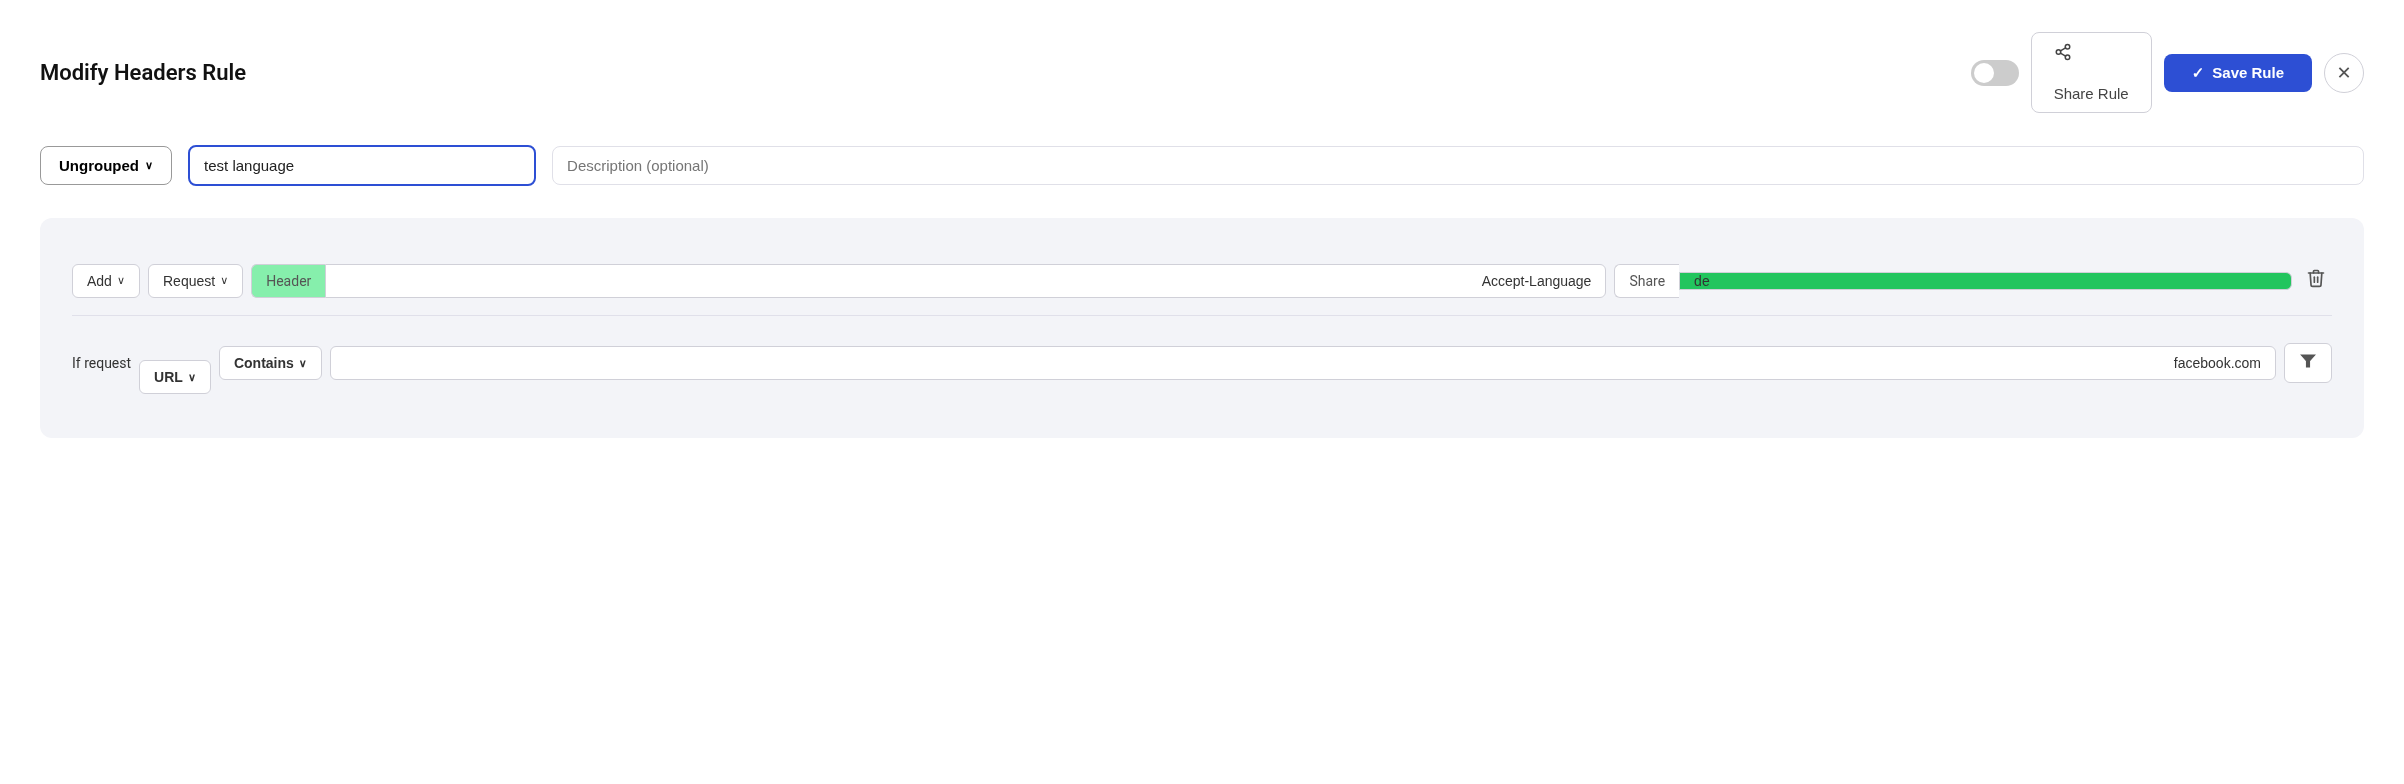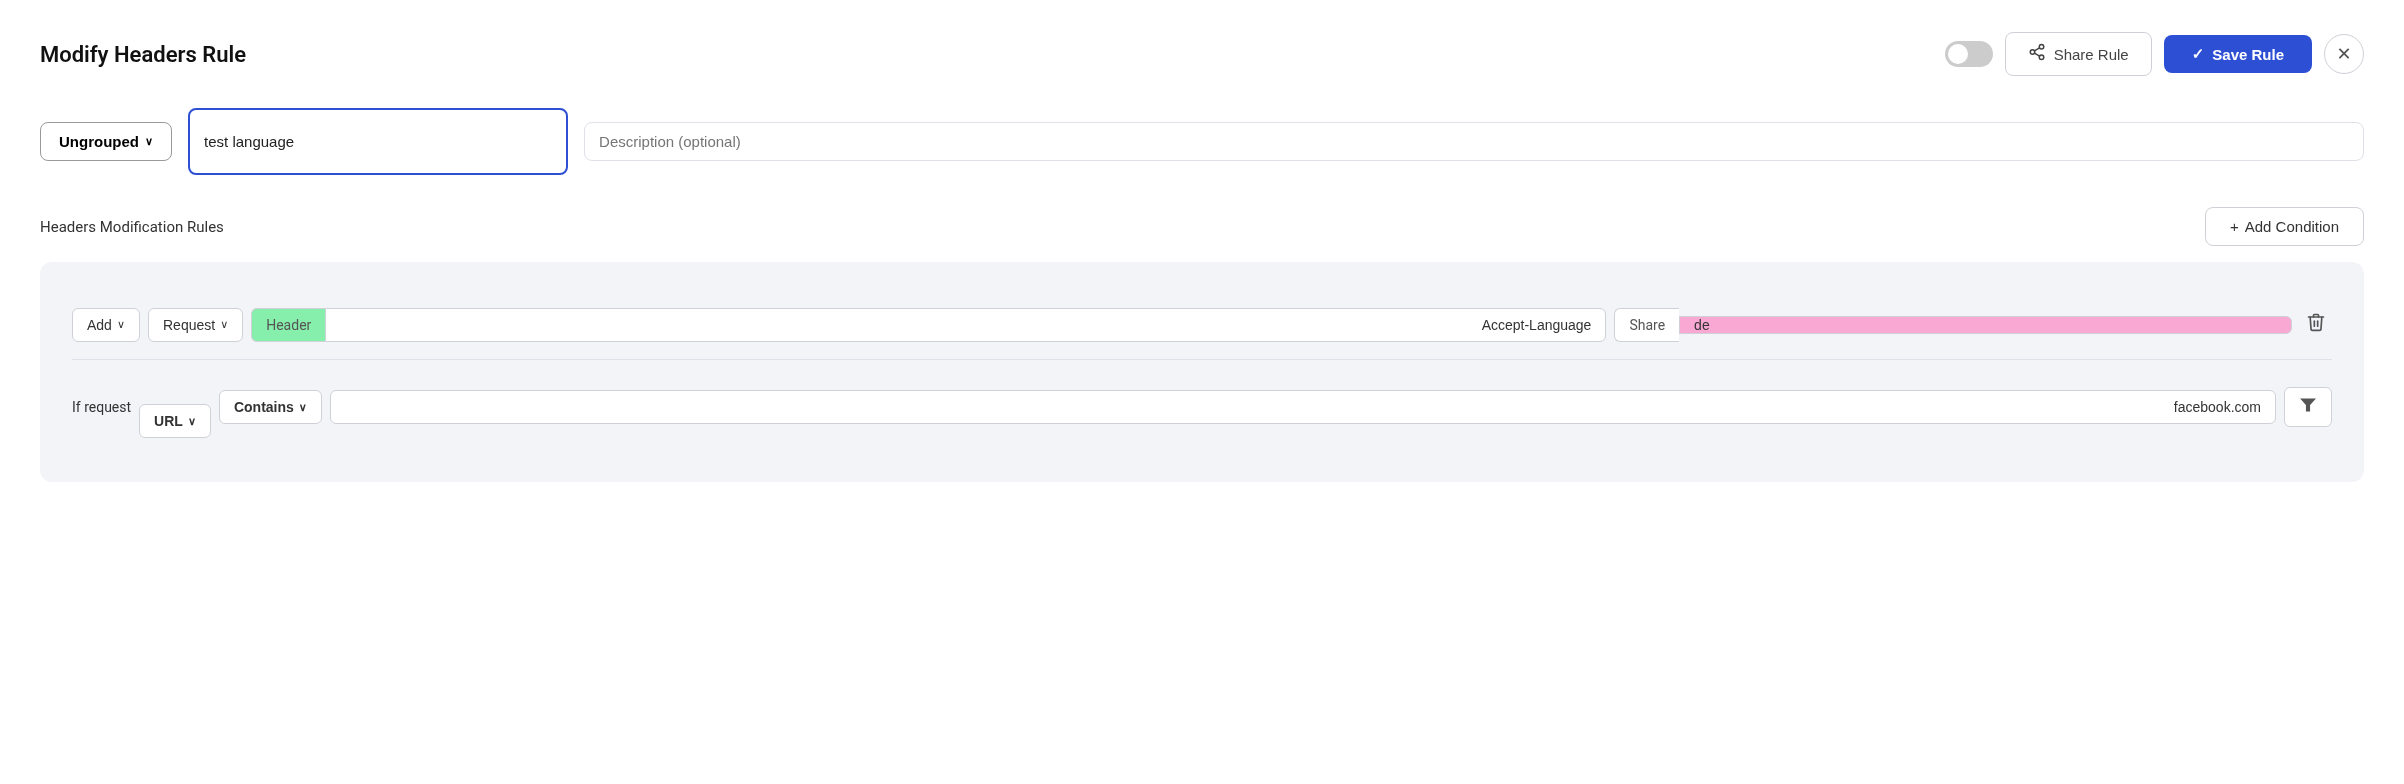--- a/index.html
+++ b/index.html
@@ -46,30 +46,31 @@
       position: absolute;
       top: 3px;
       left: 3px;
       width: 20px;
       height: 20px;
       background: #fff;
       border-radius: 50%;
     }
     .share-rule-btn {
       display: flex;
-      align-items: center;
-      gap: 8px;
+      align-items: flex-start;
+      gap: 20px;
       padding: 10px 22px;
       border: 1.5px solid #d0d0d8;
       border-radius: 8px;
       background: #fff;
       color: #444;
       font-size: 15px;
       cursor: pointer;
       font-weight: 500;
+      flex-direction: column;
     }
     .save-rule-btn {
       display: flex;
       align-items: center;
       gap: 8px;
       padding: 10px 28px;
       border: none;
       border-radius: 8px;
       background: #2d4fd4;
       color: #fff;
@@ -104,22 +105,22 @@
       padding: 10px 18px;
       border: 1.5px solid #999;
       border-radius: 8px;
       background: #fff;
       font-size: 15px;
       font-weight: 700;
       cursor: pointer;
       white-space: nowrap;
     }
     .rule-name-input {
-      width: 380px;
-      padding: 23px 14px;
+      width: 348px;
+      padding: 10px 14px;
       border: 2px solid #2d4fd4;
       border-radius: 8px;
       font-size: 15px;
       color: #222;
       outline: none;
     }
     .description-input {
       flex: 1;
       padding: 10px 14px;
       border: 1.5px solid #e0e0e8;
@@ -220,21 +221,21 @@
       border-right: none;
       white-space: nowrap;
     }
     .value-input {
       flex: 1;
       padding: 0 14px;
       border: 1.5px solid #d0d0d8;
       border-radius: 0 6px 6px 0;
       font-size: 14px;
       color: #333;
-      background: #f9a8d4;
+      background: #22c55e;
       outline: none;
       min-width: 60px;
       width: 140px;
     }
     .value-group {
       display: flex;
       align-items: center;
       flex: 1;
     }
     .delete-btn {
@@ -346,27 +347,20 @@
 
   <div class="name-row">
     <button class="ungrouped-btn">
       <span>Ungrouped</span>
       <span style="font-size:11px;">∨</span>
     </button>
     <input class="rule-name-input" type="text" value="test language" style="">
     <input class="description-input" type="text" placeholder="Description (optional)" style="">
   </div>
 
-  <div class="section-header">
-    <span class="section-title">Headers Modification Rules</span>
-    <button class="add-condition-btn">
-      <span>+</span>
-      <span>Add Condition</span>
-    </button>
-  </div>
 
   <div class="rule-card">
 
     <div class="rule-row">
       <button class="dropdown-btn">
         <span>Add</span>
         <span style="font-size:11px;">∨</span>
       </button>
       <button class="dropdown-btn">
         <span>Request</span>

